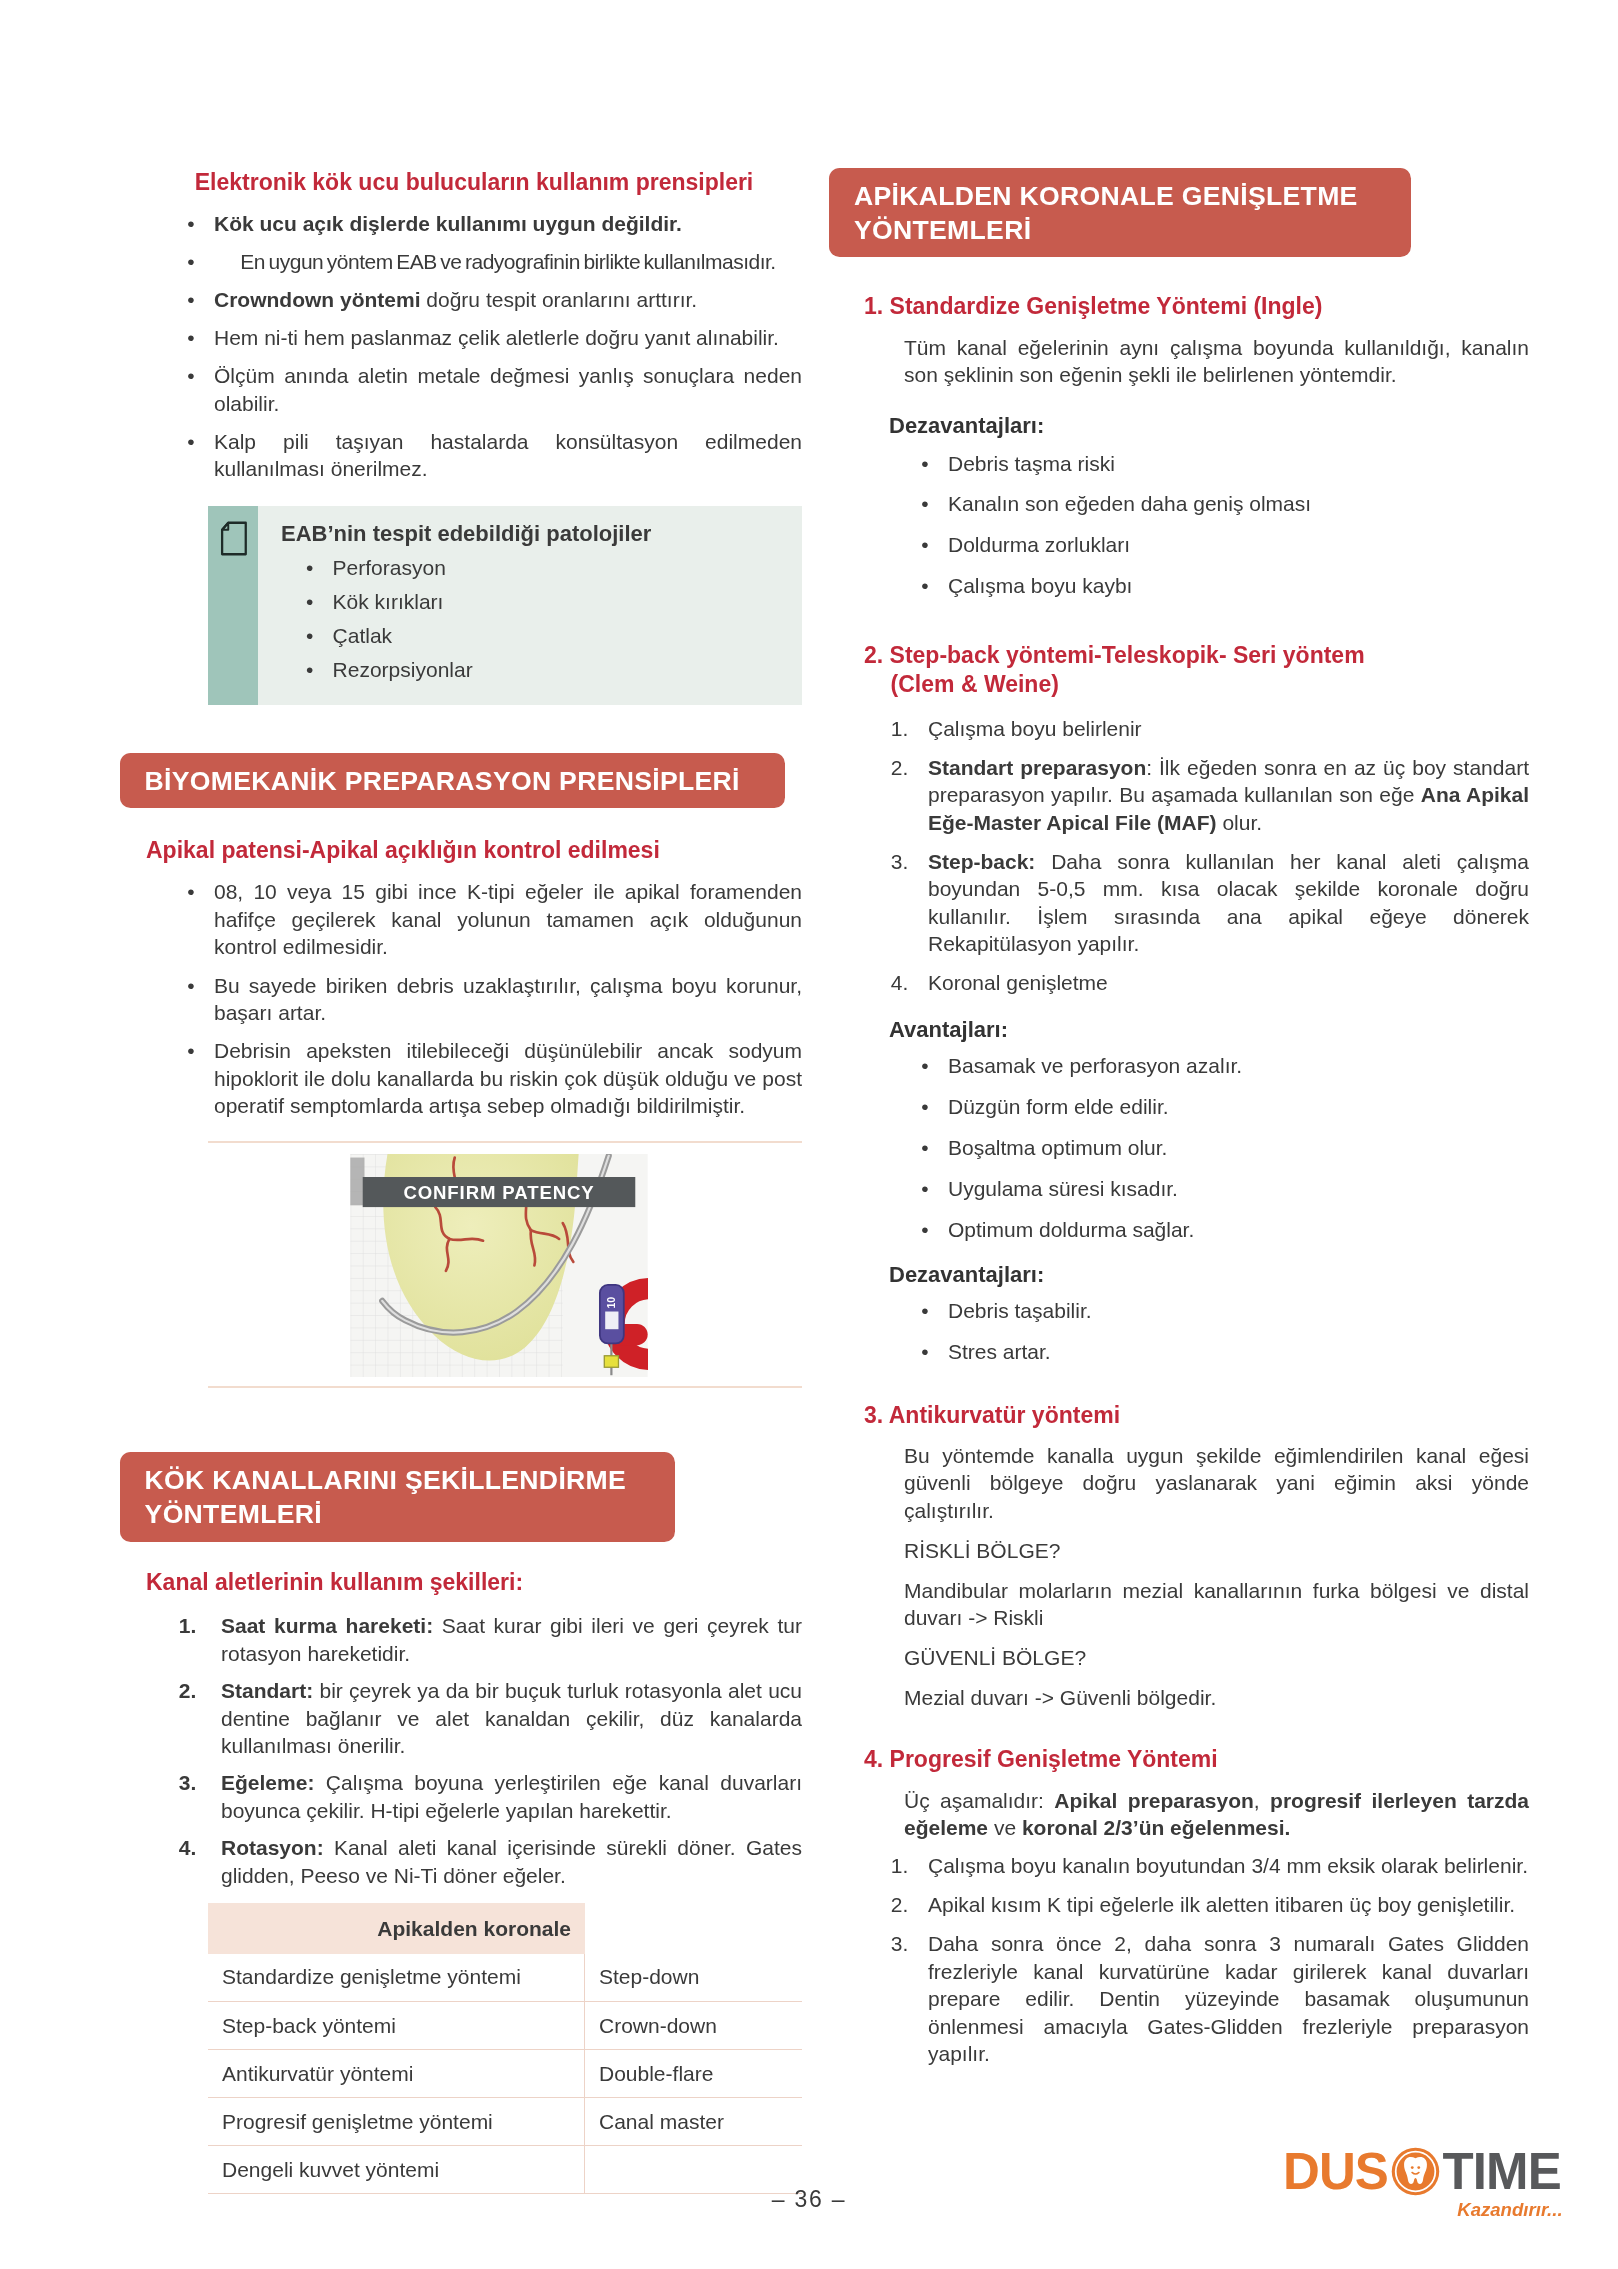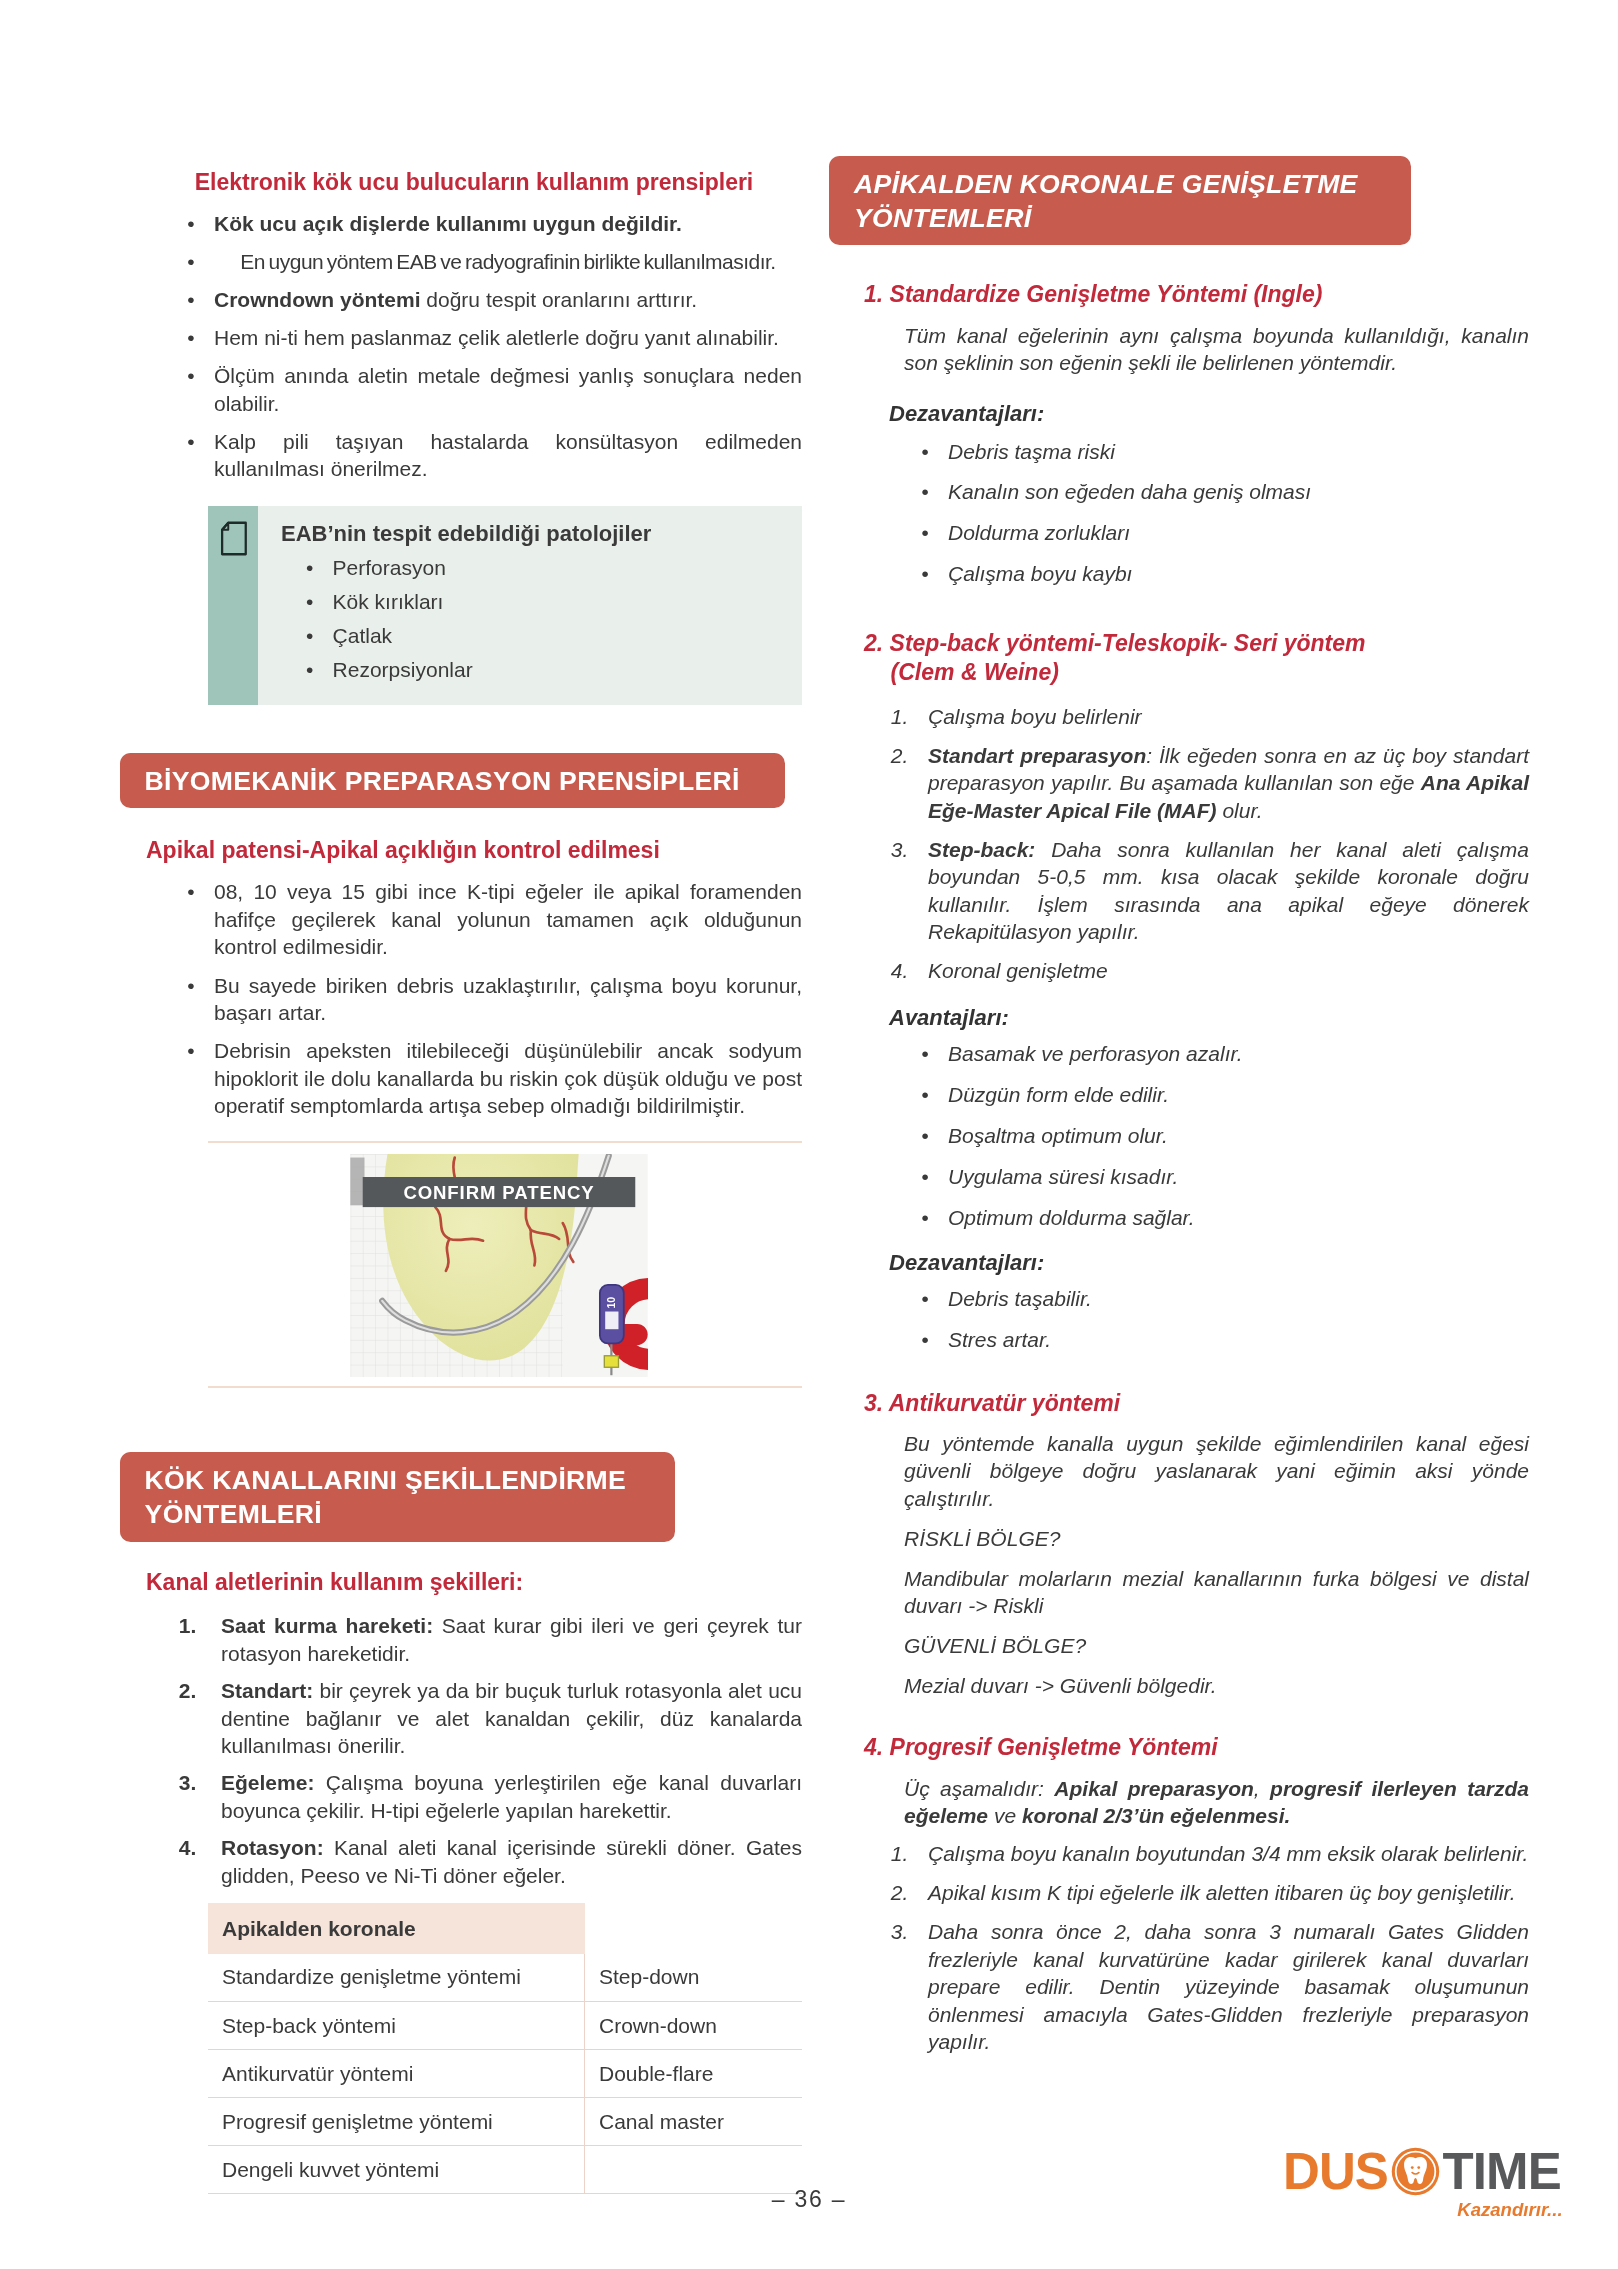--- a/index.html
+++ b/index.html
@@ -1,21 +1,21 @@
 <!DOCTYPE html>
 <html lang="tr" style="font-size:14px"><head>
 <meta charset="utf-8">
 <style>
   html,body{margin:0;padding:0;background:#fff;}
   .page{position:relative;width:1618px;height:2270px;background:#ffffff;overflow:hidden;
         font-family:"Liberation Sans","DejaVu Sans",sans-serif;color:#3a3a3a;
         font-size:21px;line-height:27.5px;}
   
   .col-left{position:absolute;left:93px;top:0;width:709px;}
-  .col-right{position:absolute;left:829px;top:0;width:700px;font-style:italic;}
+  .col-right{position:absolute;left:829px;top:12px;width:700px;}
   
   .red-head{color:#C2293A;font-weight:700;font-size:23px;line-height:28px;margin:0 0 0 53px;}
   .banner{background:#C75B4E;color:#fff;font-weight:700;font-size:26.6px;line-height:34px;
           border-radius:10.6px;padding:10.6px 25px;letter-spacing:0.3px;}
   .banner.b1{margin:48px 0 0 26.6px;width:615px;}
   .banner.b2{margin:64px 0 0 26.6px;width:505px;}
   .banner.br{margin:156px 0 0 0;width:532px;}
   .bold-label{font-weight:700;font-size:22px;margin:23px 0 0 60px;color:#333;}
   
   ul.blist{list-style:none;margin:14px 0 0 0;padding:0 0 0 89px;}
@@ -42,21 +42,21 @@
   .notebox ul{list-style:none;margin:0;padding:0 0 0 25px;}
   .notebox ul li{position:relative;padding-left:26.6px;margin-bottom:6.2px;font-size:21px;}
   .notebox ul li::before{content:"•";position:absolute;left:0;top:0;}
   
   .sep{height:2.7px;background:#F2DCCE;width:594px;margin-left:115px;}
   .sep.s1{margin-top:21px;} .sep.s2{margin-top:8.9px;}
   .figure{width:298px;height:223px;margin:10.6px 0 0 257px;}
   
   .tbl{margin:14px 0 0 115px;width:594px;font-size:21px;}
   .tbl .hrow{display:flex;gap:5.3px;}
-  .tbl .hcell{background:#F6E3D9;font-weight:700;padding:11.5px 14px;box-sizing:border-box;}
+  .tbl .hcell{background:#F6E3D9;font-weight:700;padding:11.5px 14px;box-sizing:border-box;text-align:right;}
   .tbl .c1{width:377px;} .tbl .c2{width:212px;}
   .tbl .brow{display:flex;border-bottom:1.8px solid #EDD3C7;}
   .tbl .brow .bcell{padding:9.8px 14px;box-sizing:border-box;}
   .tbl .brow .c1{border-right:1.8px solid #EDD3C7;}
   
   .sec-title{color:#C2293A;font-weight:700;font-size:23px;line-height:29px;margin:35px 0 0 35px;}
   .sec-title .l2{display:block;padding-left:26.6px;}
   
   .page-number{position:absolute;left:809px;top:2186px;transform:translateX(-50%);
                font-size:23px;letter-spacing:1.8px;color:#3a3a3a;}

